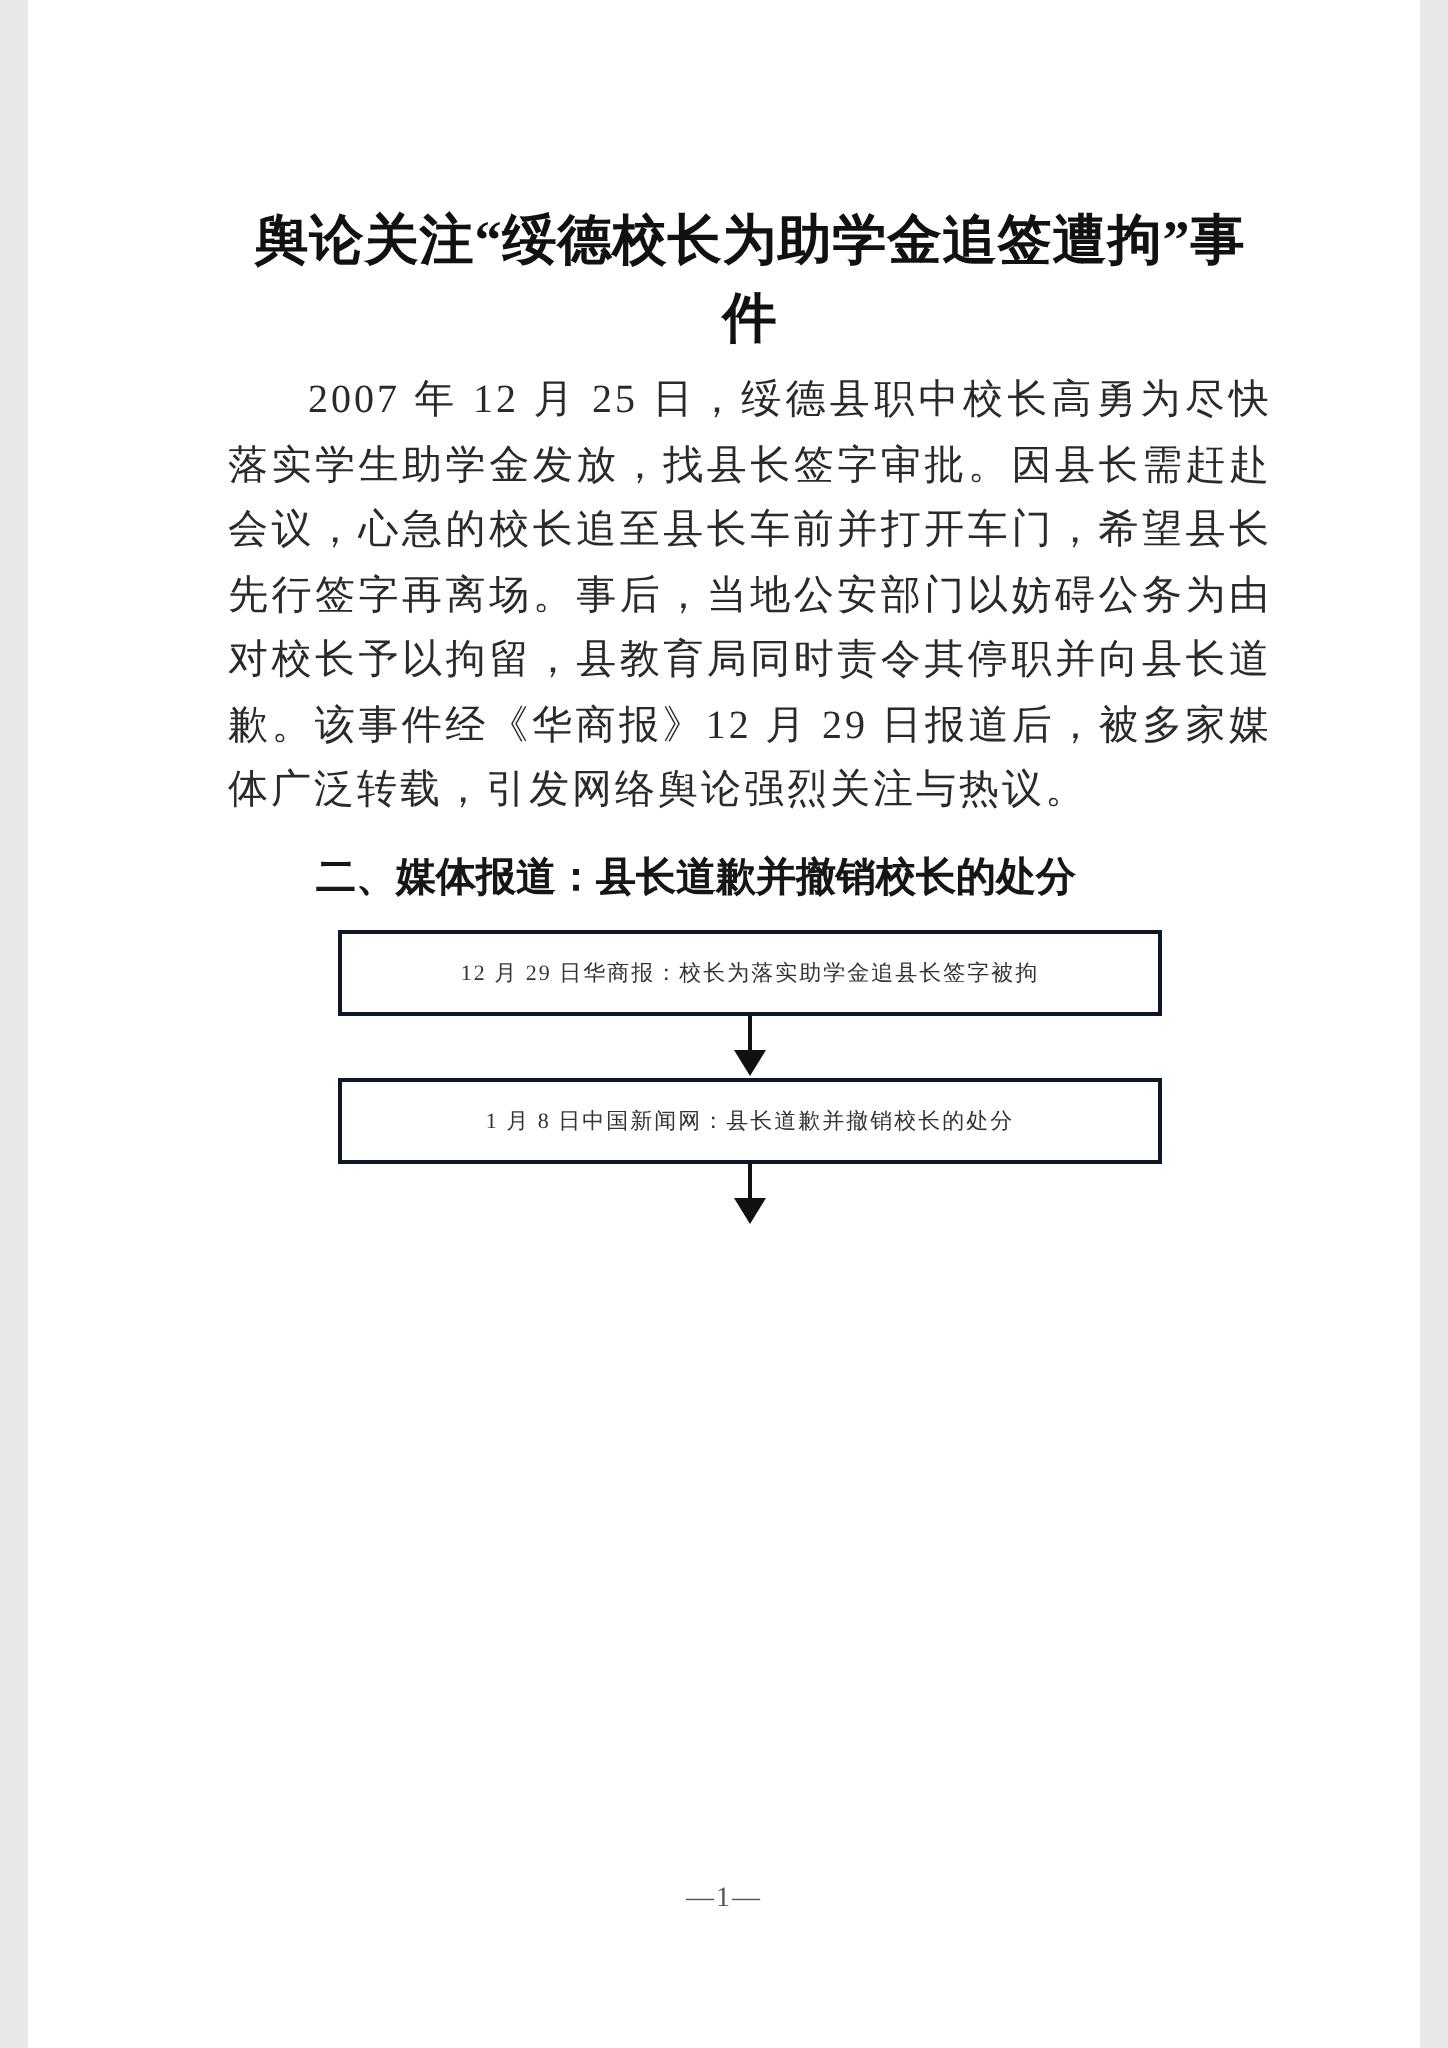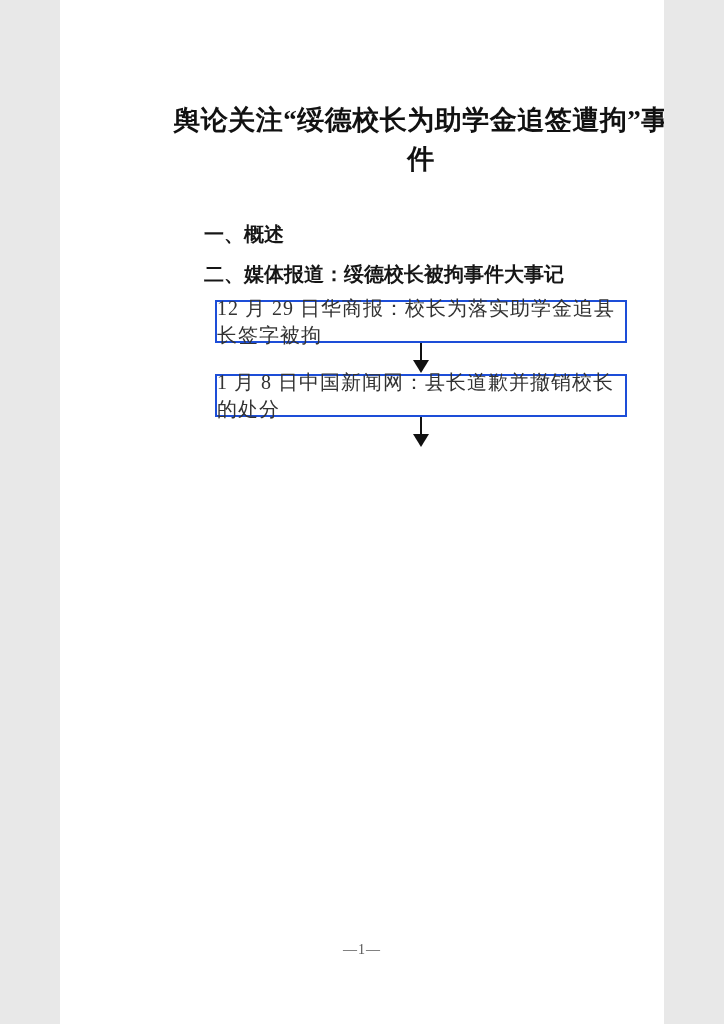--- a/index.html
+++ b/index.html
@@ -2,21 +2,21 @@
 <html lang="zh"><head>
 <meta charset="utf-8">
 <style>
   html, body {
     margin: 0;
     padding: 0;
     background: #e8e8e8;
   }
   .page {
     position: relative;
-    width: 604px;
+    width: 696px;
     height: 1024px;
     margin: 0 auto;
     background: #ffffff;
     overflow: hidden;
     font-family: "Liberation Serif", "DejaVu Serif", serif;
     color: #1a1a1a;
   }
   .content {
     position: absolute;
     left: 100px;
@@ -57,25 +57,25 @@
   .flowchart {
     margin-top: 13px;
     display: flex;
     flex-direction: column;
     align-items: center;
   }
   .flow-box {
     box-sizing: border-box;
     width: 412px;
     height: 43px;
-    border: 2px solid #1d4ed8;
+    border: 2px solid #0f172a;
     display: flex;
     align-items: center;
     justify-content: center;
-    font-size: 20px;
+    font-size: 11px;
     letter-spacing: 1px;
     color: #333333;
     background: #ffffff;
   }
   .flow-arrow {
     height: 31px;
     display: flex;
     flex-direction: column;
     align-items: center;
     justify-content: flex-start;
@@ -107,24 +107,24 @@
 <body>
 
 <div class="page">
   <div class="content">
 
     <h1 class="doc-title">
       <span>舆论关注“绥德校长为助学金追签遭拘”事</span><br>
       <span>件</span>
     </h1>
 
-    <h2 class="section-heading heading-1">一、概述</h2>
 
+    <p class="body-paragraph">2007 年 12 月 25 日，绥德县职中校长高勇为尽快落实学生助学金发放，找县长签字审批。因县长需赶赴会议，心急的校长追至县长车前并打开车门，希望县长先行签字再离场。事后，当地公安部门以妨碍公务为由对校长予以拘留，县教育局同时责令其停职并向县长道歉。该事件经《华商报》12 月 29 日报道后，被多家媒体广泛转载，引发网络舆论强烈关注与热议。</p>
 
-    <h2 class="section-heading heading-2">二、媒体报道：绥德校长被拘事件大事记</h2>
+    <h2 class="section-heading heading-2">二、媒体报道：县长道歉并撤销校长的处分</h2>
 
     <div class="flowchart">
 
       <div class="flow-box">12 月 29 日华商报：校长为落实助学金追县长签字被拘</div>
 
       <div class="flow-arrow">
         <div class="stem"></div>
         <div class="head"></div>
       </div>
 

